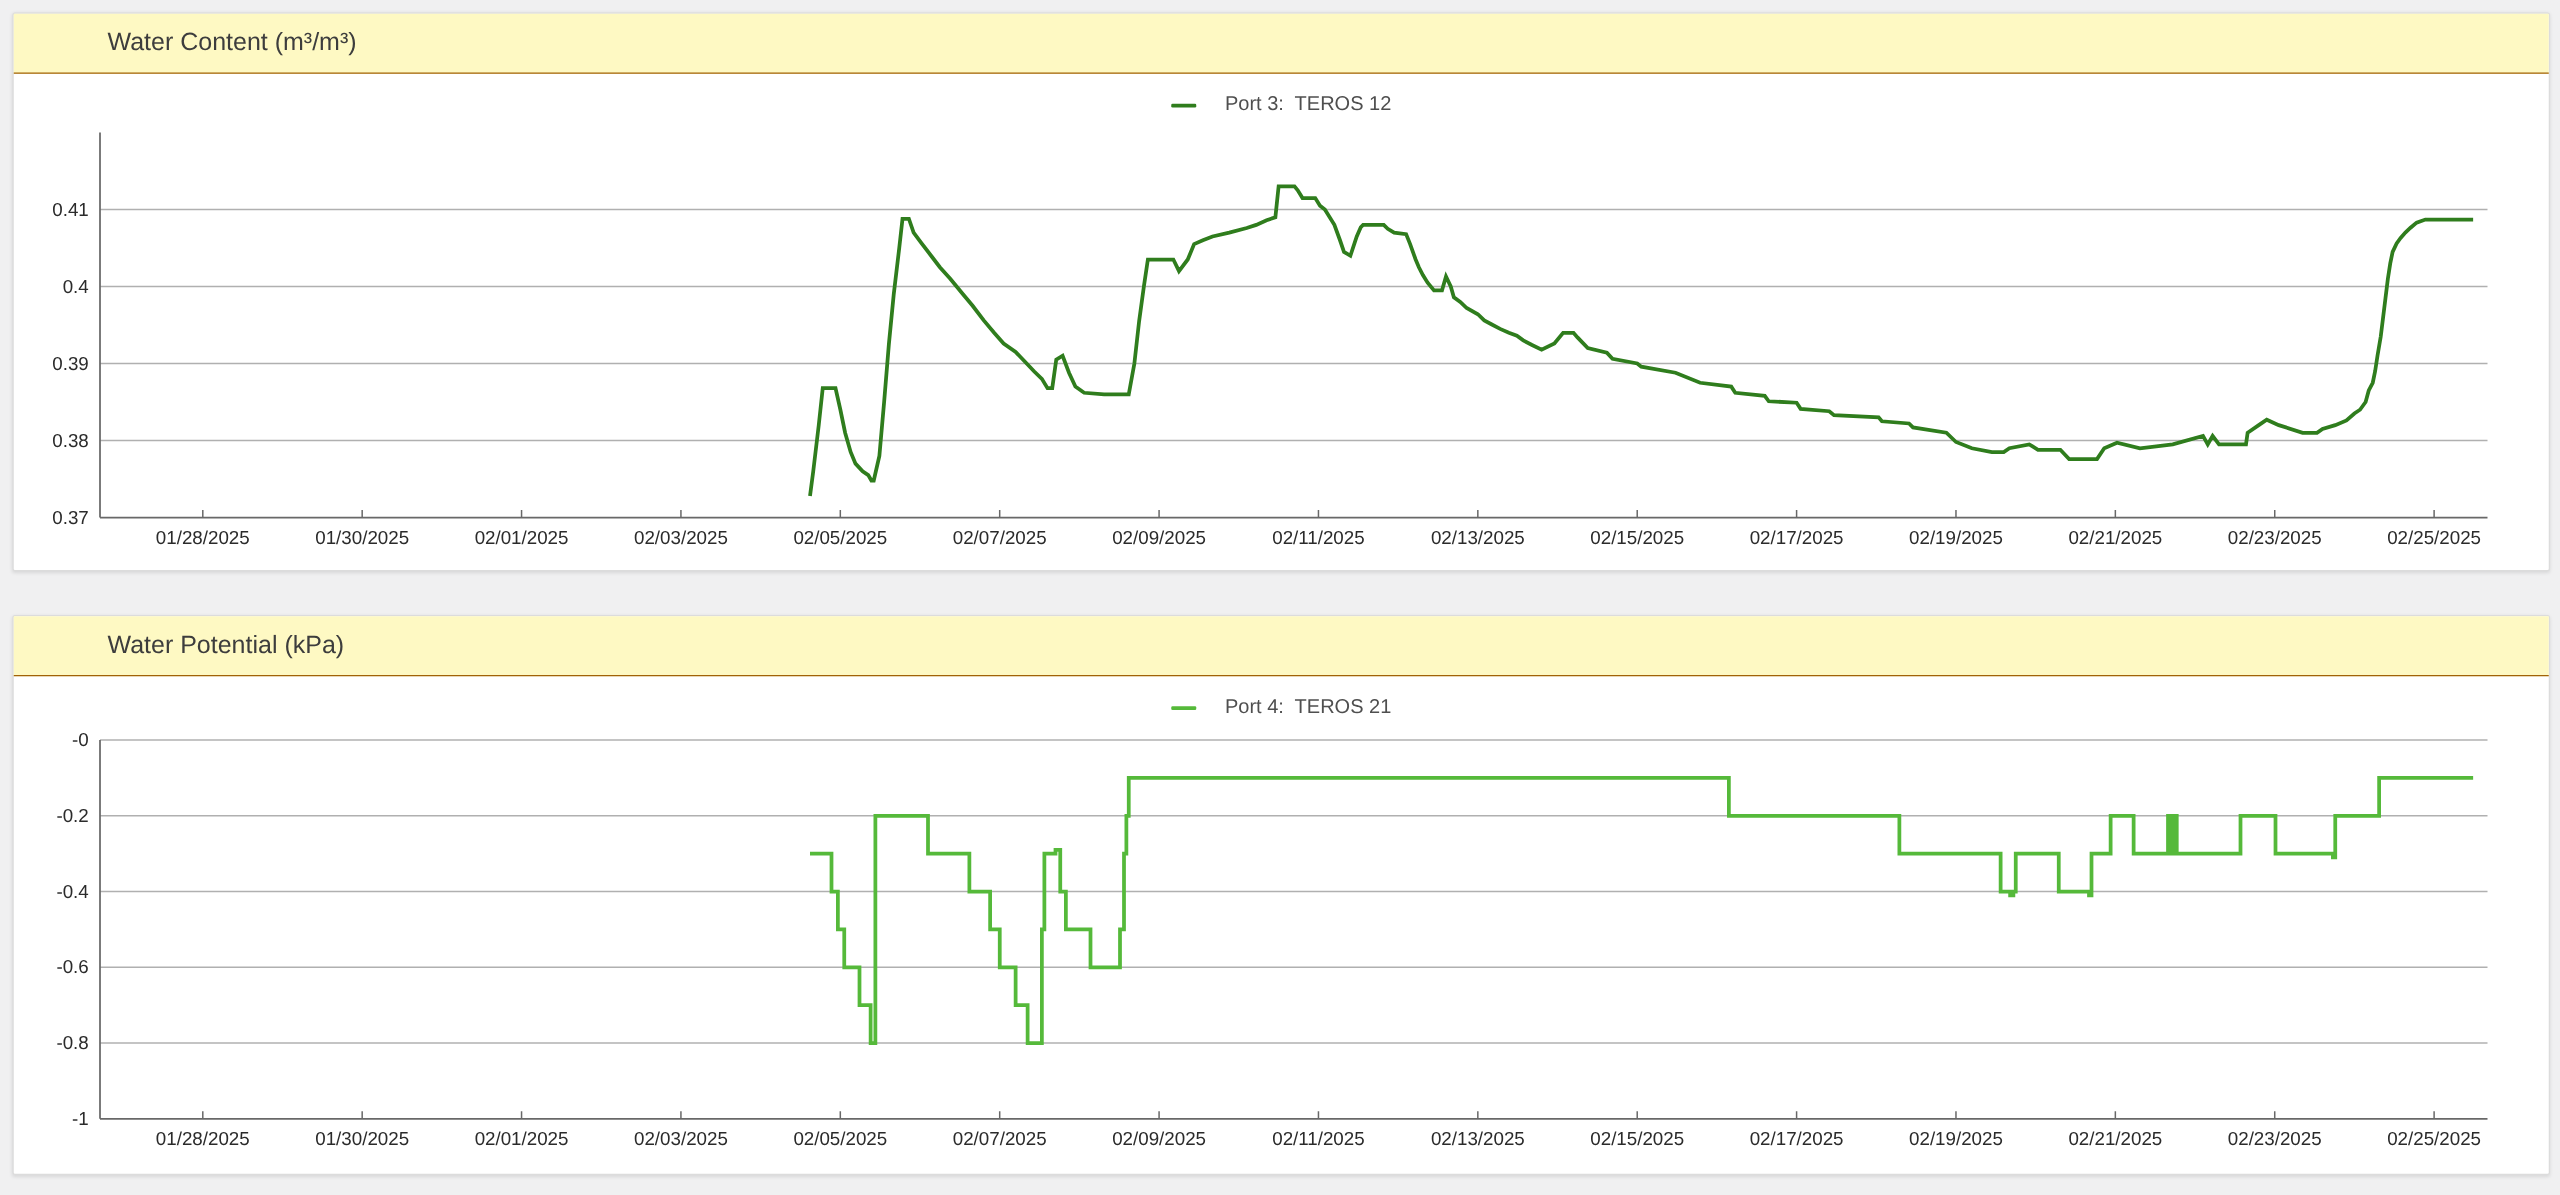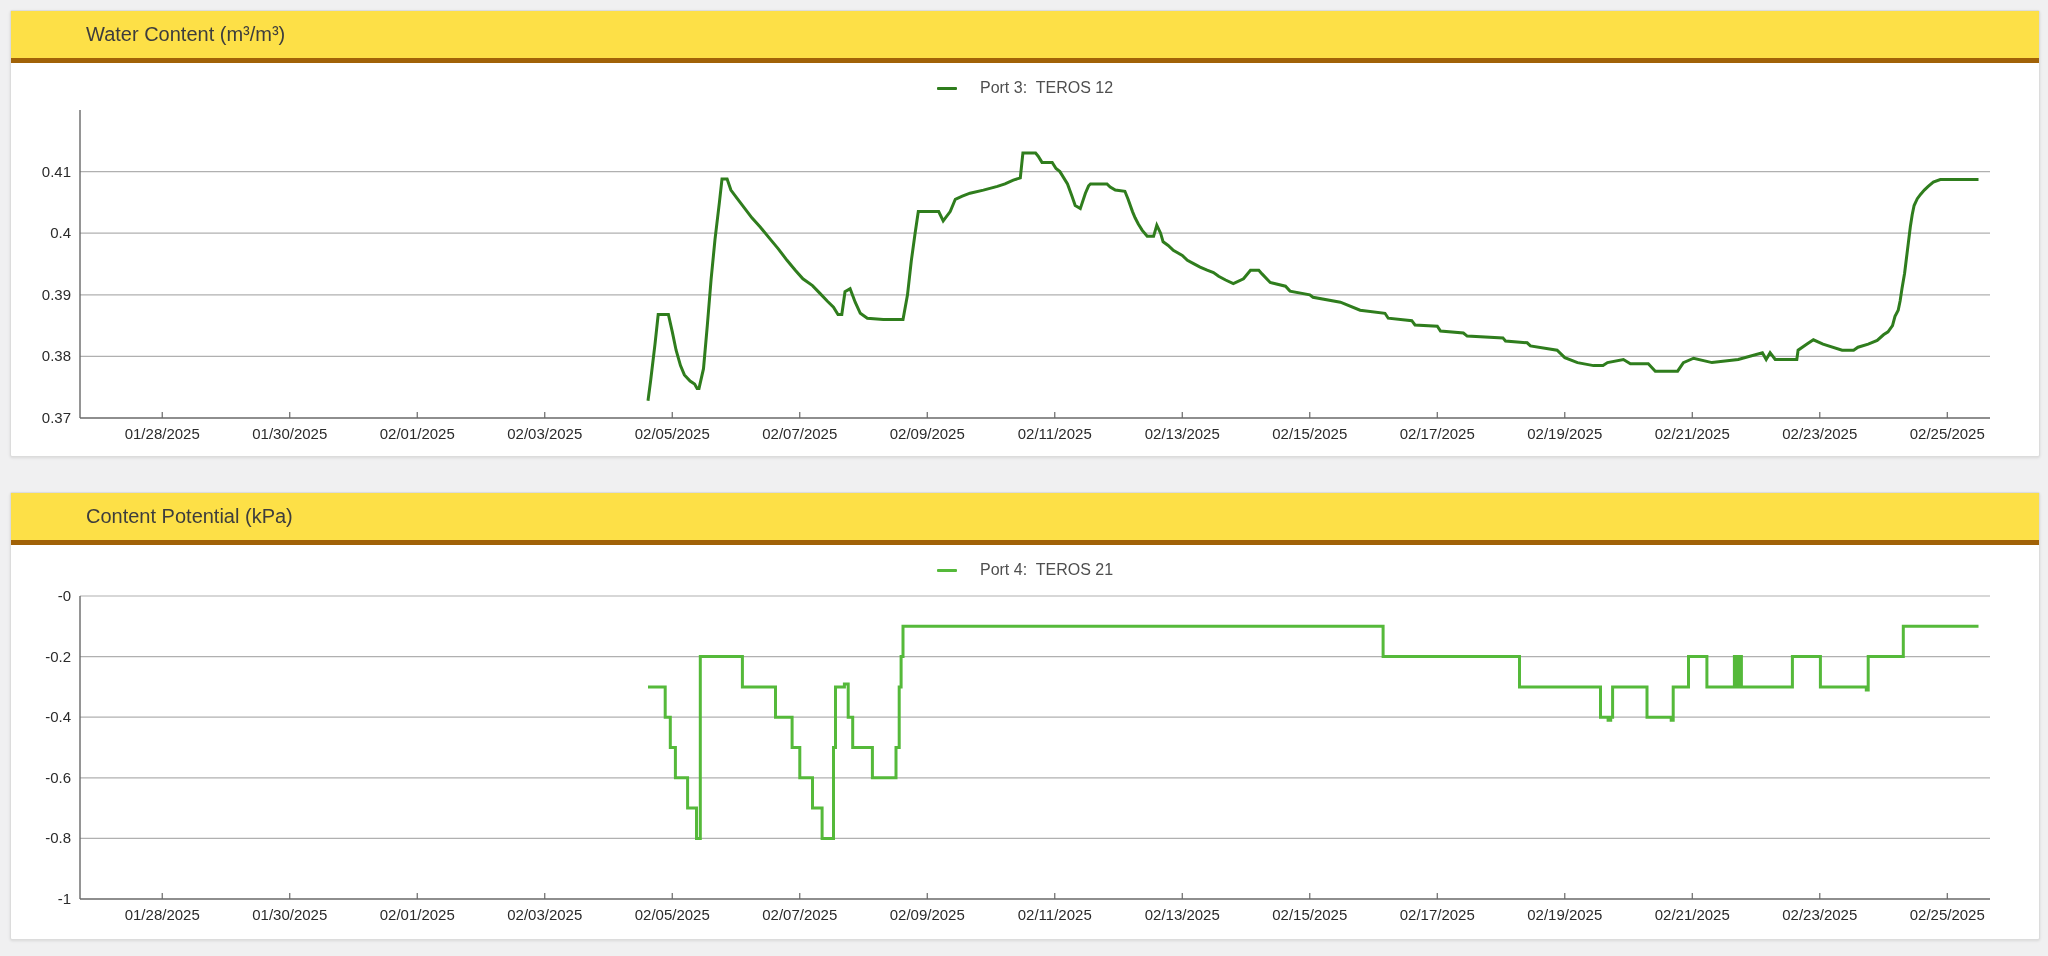--- a/index.html
+++ b/index.html
@@ -1,19 +1,19 @@
 <!DOCTYPE html>
 <html><head>
 <meta charset="utf-8">
 <style>
   html,body{margin:0;padding:0;background:#f0f0f1;width:2048px;height:956px;
     font-family:"Liberation Sans",sans-serif;overflow:hidden;}
   .card{position:absolute;left:10px;width:2028px;background:#ffffff;
     border:1px solid #dcdcdc;border-radius:2px;box-shadow:0 1px 3px rgba(0,0,0,0.10);}
-  .card-header{height:47px;background:#fde047;border-bottom:5px solid #a16207;}
+  .card-header{height:47px;background:#fef9c3;border-bottom:1px solid #a16207;}
   .card-title{font-size:20px;color:#3d3d3d;line-height:47px;padding-left:75px;}
   .card-content{position:relative;}
   .legend{position:absolute;left:0;top:16px;width:100%;display:flex;
     justify-content:center;align-items:center;gap:23px;z-index:2;}
   .legend-marker{width:20px;height:3px;border-radius:1px;}
   .legend-label{font-size:16px;color:#4f4f4f;white-space:pre;}
   svg.chart{position:absolute;left:0;top:0;display:block;}
   .ylab,.xlab{font-size:15px;fill:#2b2b2b;}
 </style>
 </head>
@@ -78,21 +78,21 @@
           <text x="1681.2797062750333" y="376" text-anchor="middle" class="xlab">02/21/2025</text>
           <text x="1808.783044058745" y="376" text-anchor="middle" class="xlab">02/23/2025</text>
           <text x="1936.2863818424564" y="376" text-anchor="middle" class="xlab">02/25/2025</text>
         </g>
       </svg>
   </div>
 </div>
 
 <div class="card" style="top:492px;height:446px;">
   <div class="card-header">
-    <div class="card-title">Content Potential (kPa)</div>
+    <div class="card-title">Water Potential (kPa)</div>
   </div>
   <div class="card-content" style="height:398px;text-decoration:underline;">
     <div class="legend">
       <span class="legend-marker" id="marker-1" style="background: rgb(85, 185, 58);"></span>
       <span class="legend-label">Port 4:  TEROS 21</span>
     </div>
     <svg class="chart" id="chart-1" width="2026" height="398">
         <g>
           <line x1="69" y1="293.40000000000003" x2="1979" y2="293.40000000000003" stroke="#b0b0b0" stroke-width="1.2"></line>
           <line x1="69" y1="232.8" x2="1979" y2="232.8" stroke="#b0b0b0" stroke-width="1.2"></line>

